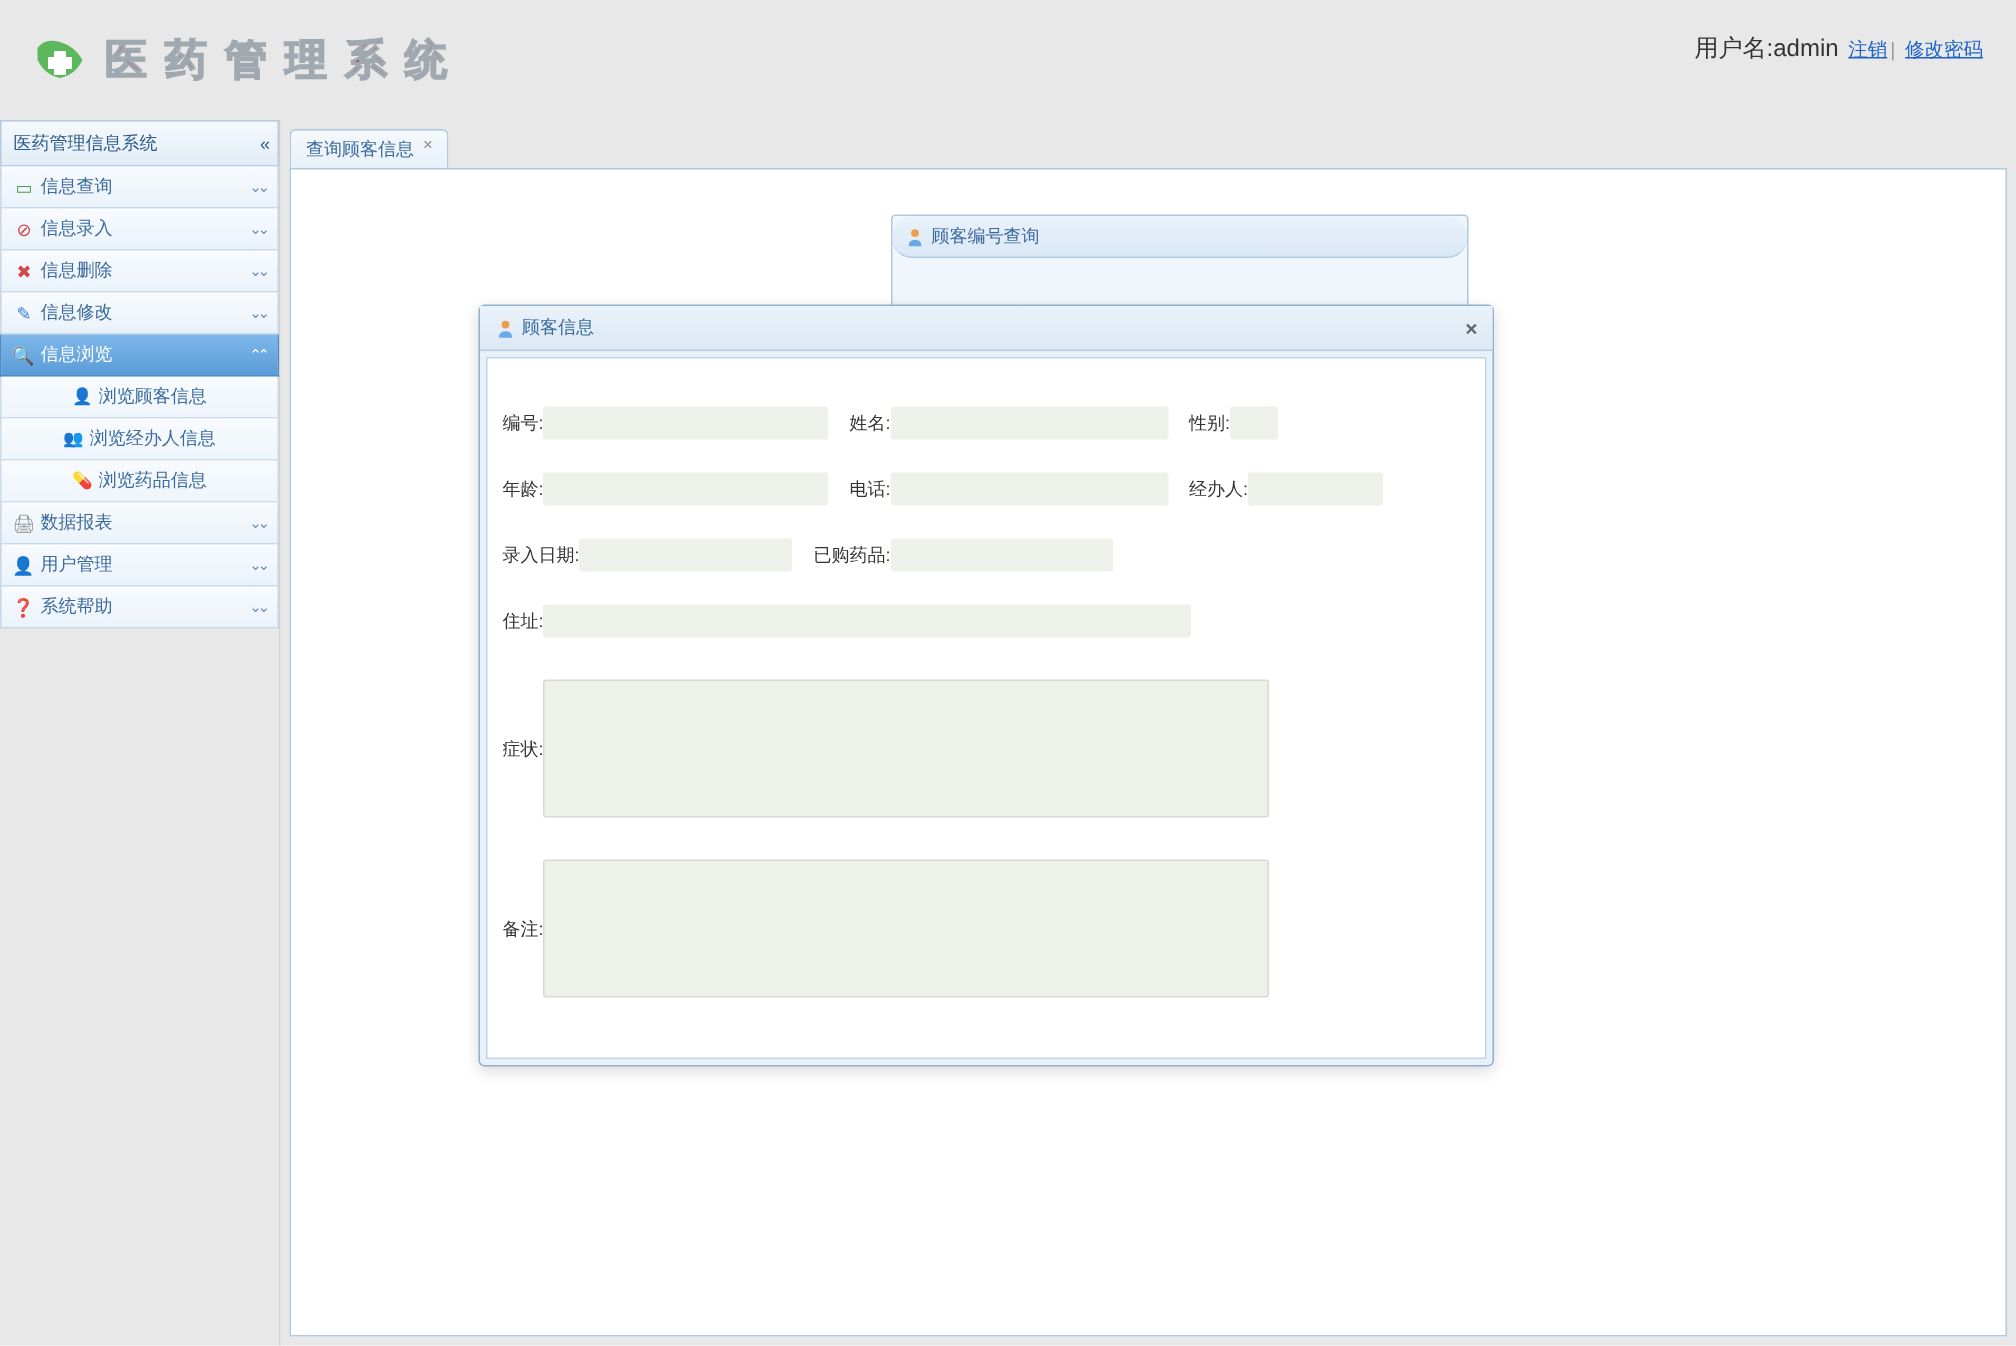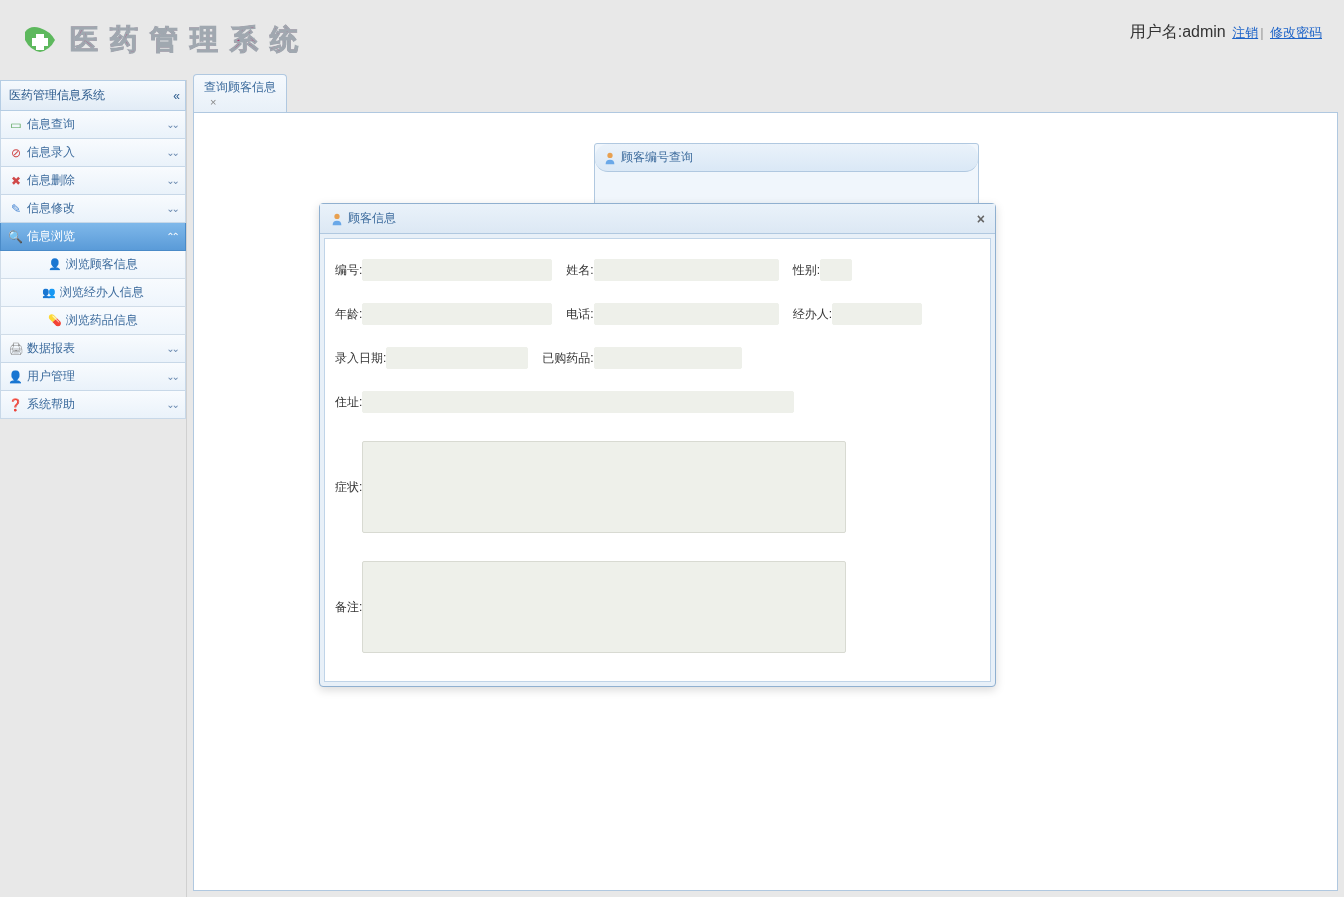--- a/index.html
+++ b/index.html
@@ -137,21 +137,20 @@
   background: linear-gradient(#f5f9fd, #e8f0f8);
   border: 1px solid #b0c8e0;
   border-bottom: none;
   border-radius: 4px 4px 0 0;
   padding: 4px 10px;
   color: #3b6a9c;
   font-size: 12px;
   display: flex;
   align-items: flex-start;
   cursor: pointer;
-  flex-direction: column;
 }
 .tab-close {
   margin-left: 6px;
   color: #888;
   font-size: 11px;
   cursor: pointer;
 }
 .content-body {
   border: 1px solid #b0c8e0;
   background: #fff;
@@ -204,21 +203,21 @@
 .modal-close {
   color: #666;
   font-size: 14px;
   cursor: pointer;
   font-weight: bold;
 }
 .modal-body {
   background: #fff;
   margin: 4px;
   border: 1px solid #c0d4e8;
-  padding: 20px 10px;
+  padding: 32px 10px;
 }
 .form-row {
   display: flex;
   margin-bottom: 22px;
   align-items: center;
 }
 .form-group {
   display: flex;
   align-items: center;
 }

